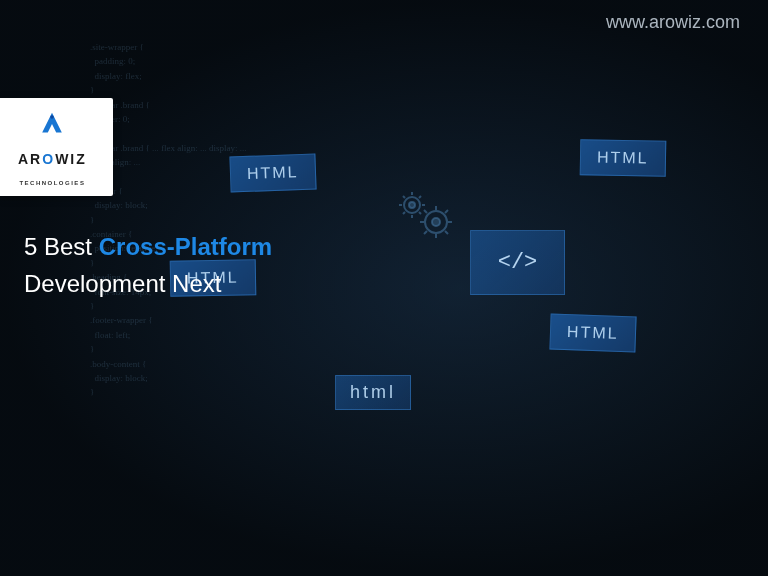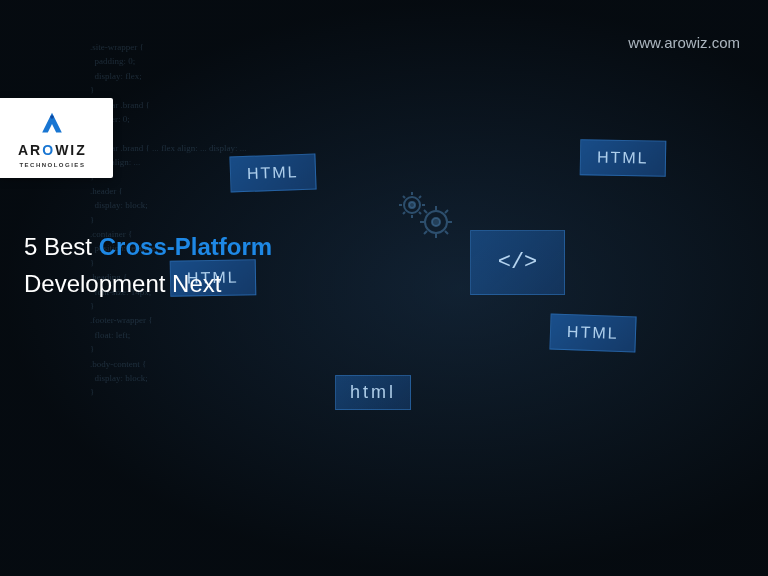--- a/index.html
+++ b/index.html
@@ -70,43 +70,43 @@
     }
     .gears {
       position: absolute;
       top: 180px;
       left: 390px;
       z-index: 3;
       opacity: 0.6;
     }
     .website-url {
       position: absolute;
-      top: 34px;
+      top: 12px;
       right: 28px;
       color: rgba(190,200,210,0.9);
-      font-size: 15px;
+      font-size: 18px;
       font-weight: 400;
       z-index: 10;
       text-align: right;
     }
     .logo-card {
       position: absolute;
       top: 98px;
       left: 0;
       background: #fff;
       padding: 12px 26px 10px 18px;
       z-index: 10;
       border-radius: 0 2px 2px 0;
       box-shadow: 0 2px 8px rgba(0,0,0,0.3);
     }
     .logo-wrap {
       display: flex;
       flex-direction: column;
       align-items: center;
-      gap: 4px;
+      gap: 13px;
     }
     .logo-icon {
       width: 28px;
       height: 28px;
     }
     .logo-name {
       font-size: 14px;
       font-weight: 700;
       letter-spacing: 2px;
       color: #1a1a1a;

